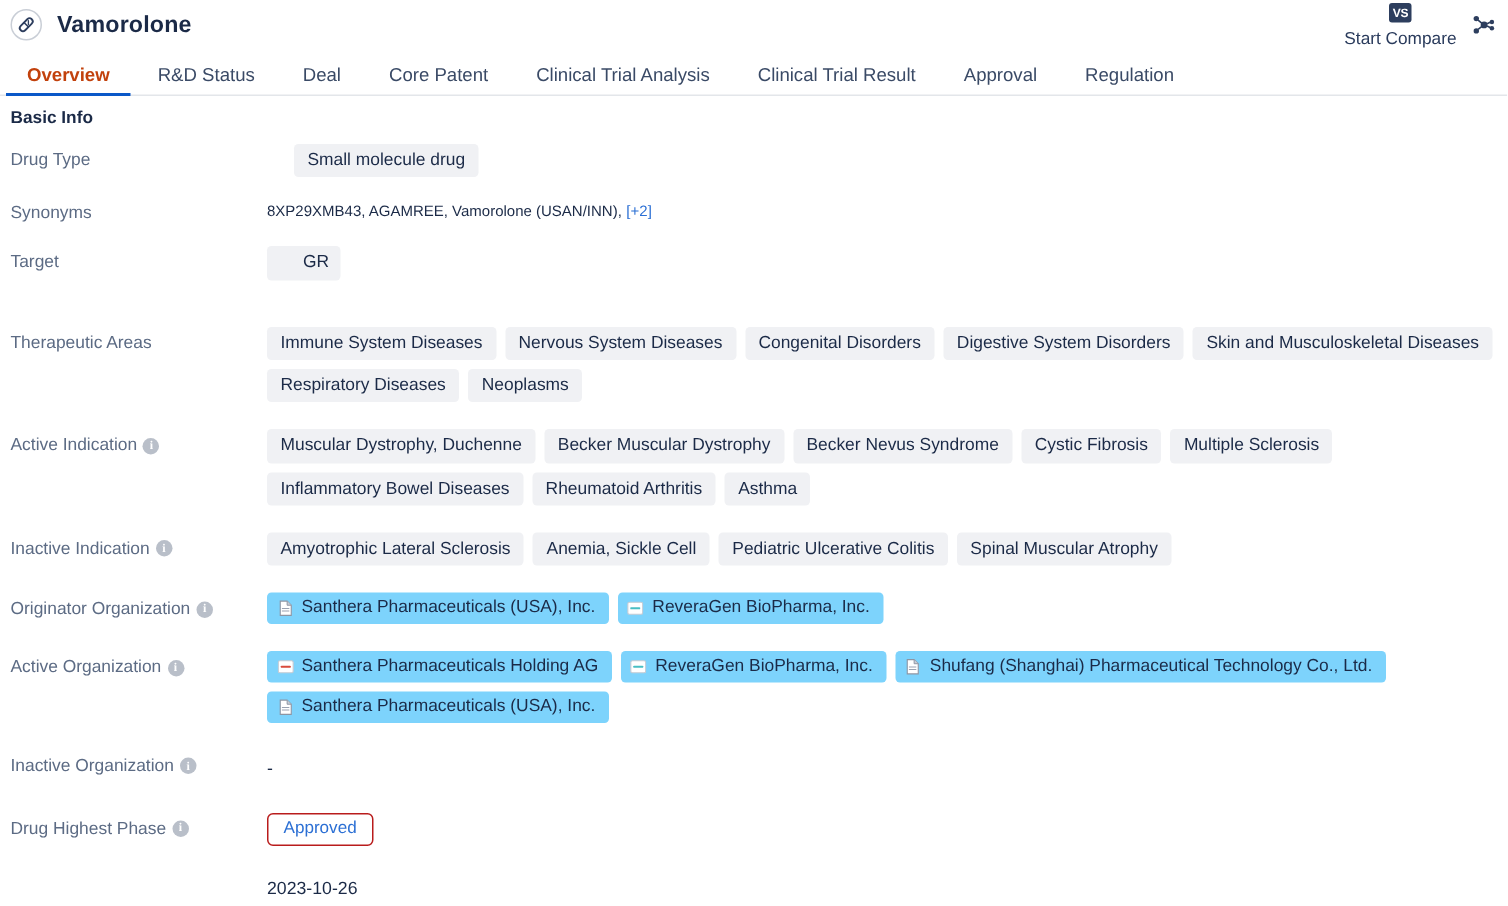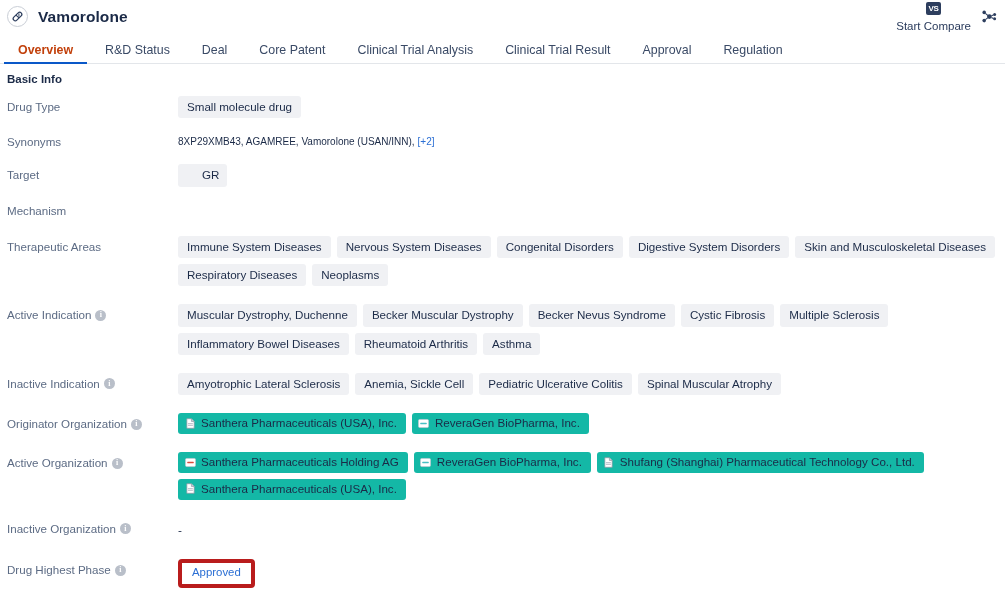--- a/index.html
+++ b/index.html
@@ -156,21 +156,21 @@
     border-radius: 3px;
     font-size: 11.6px;
     color: #1b2a47;
     padding: 4px 9px 5px 9px;
     white-space: nowrap;
     line-height: 1.15;
     cursor: pointer;
   }
   .chip-sm { padding: 4px 8px 5px 24px; }
   .org-chip {
-    background: #14b8a6;
+    background: #7dd3fc;
     border-radius: 3px;
     font-size: 11.6px;
     color: #1b2a47;
     padding: 3px 9px 4px 6px;
     white-space: nowrap;
     display: inline-flex;
     align-items: center;
     gap: 5px;
     line-height: 1.2;
     cursor: pointer;
@@ -187,21 +187,21 @@
     padding-top: 4px;
     line-height: 1.4;
   }
   .more-link {
     color: #2b6fd4;
     cursor: pointer;
     margin-left: 3px;
   }
   .phase-badge {
     display: inline-block;
-    border: 4px solid #b91c1c;
+    border: 1px solid #b91c1c;
     color: #2b6fd4;
     border-radius: 4px;
     font-size: 11.4px;
     padding: 3px 10px 4px 10px;
     line-height: 1.15;
     cursor: pointer;
   }
 </style>
 </head>
 <body>
@@ -246,21 +246,21 @@
     <div class="tab">Clinical Trial Analysis</div>
     <div class="tab">Clinical Trial Result</div>
     <div class="tab">Approval</div>
     <div class="tab">Regulation</div>
   </div>
 
   <div class="content">
 
     <div class="section-title">Basic Info</div>
 
-    <div class="row" style="margin-bottom:13px;">
+    <div class="row" style="margin-bottom:13px;gap:18px;">
       <div class="row-label">
         <span>Drug Type</span>
       </div>
       <div class="row-value">
         <span class="chip">Small molecule drug</span>
       </div>
     </div>
 
     <div class="row" style="margin-bottom:15px;">
       <div class="row-label">
@@ -276,23 +276,20 @@
     <div class="row" style="margin-bottom:13px;">
       <div class="row-label">
         <span>Target</span>
       </div>
       <div class="row-value">
         <span class="chip chip-sm">GR</span>
       </div>
     </div>
 
     <div class="row" style="margin-bottom:18px;">
-      <div class="row-label">
-        <span>Mechanism</span>
-      </div>
     </div>
 
     <div class="row" style="margin-bottom:18px;">
       <div class="row-label">
         <span>Therapeutic Areas</span>
       </div>
       <div class="row-value">
         <span class="chip">Immune System Diseases</span>
         <span class="chip">Nervous System Diseases</span>
         <span class="chip">Congenital Disorders</span>

